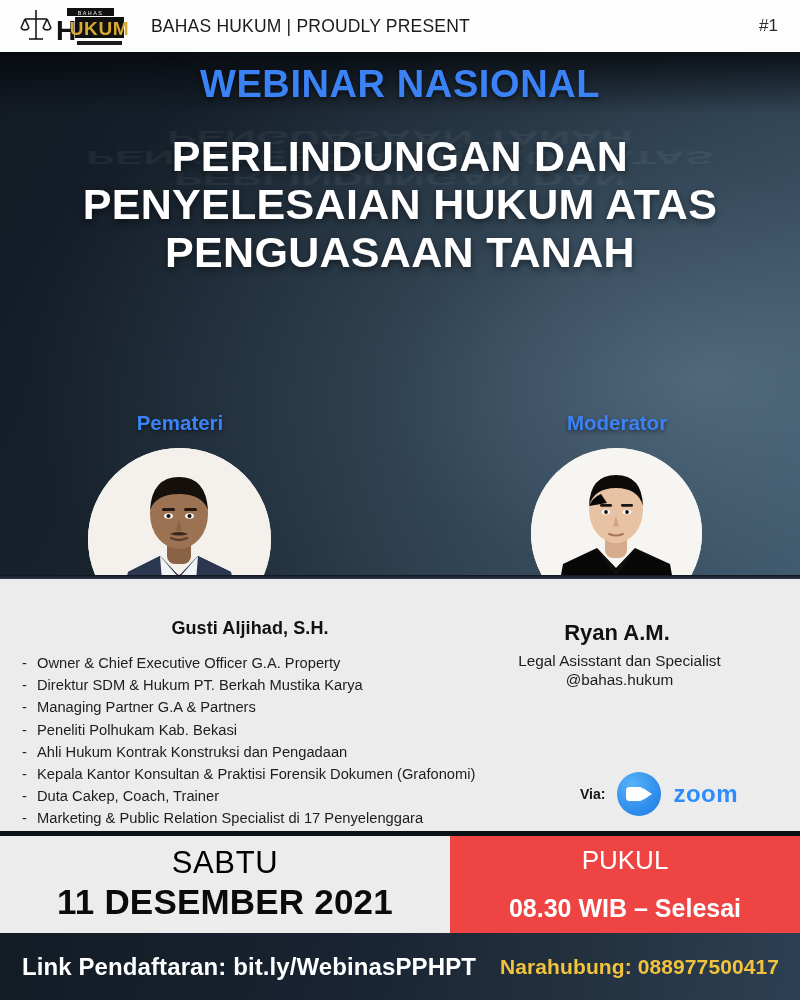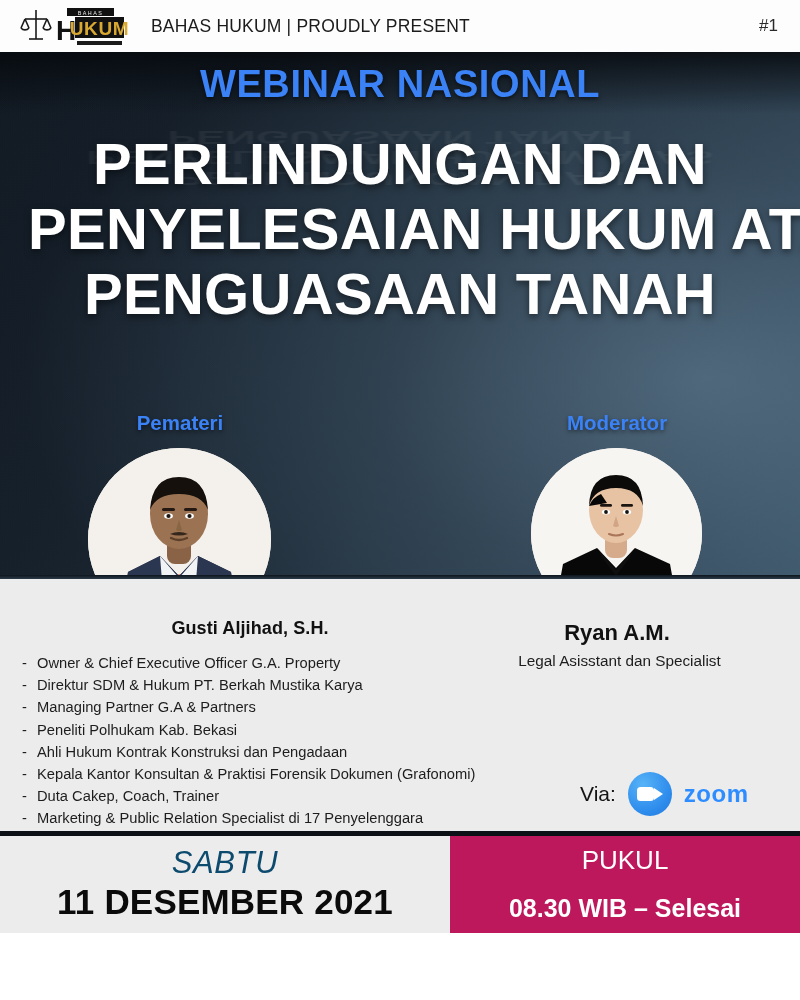--- a/index.html
+++ b/index.html
@@ -79,21 +79,21 @@
     color: #3b82f6;
     text-shadow: 0 2px 4px rgba(0,0,0,0.55);
   }
 
   #main-title {
     position: absolute;
     left: 28px; top: 132px;
     width: 744px;
     text-align: center;
     color: #ffffff;
-    font-size: 58px;
+    font-size: 43px;
     font-weight: bold;
     line-height: 1.12;
     letter-spacing: 0.3px;
     text-shadow: 0 3px 7px rgba(0,0,0,0.5);
   }
   #main-title .t-line { display: block; white-space: nowrap; }
 
   #title-ghost {
     position: absolute;
     left: 28px; top: 188px;
@@ -201,21 +201,21 @@
   }
 
   
   #via-block {
     position: absolute;
     left: 580px; top: 772px;
     display: flex;
     align-items: center;
     gap: 12px;
   }
-  #via-label { font-size: 21px; font-weight: normal; color: #141414; }
+  #via-label { font-size: 14px; font-weight: bold; color: #141414; }
   #zoom-badge {
     width: 44px; height: 44px;
     border-radius: 50%;
     background: radial-gradient(circle at 34% 28%, #57b3f7 0%, #2f8ded 62%, #2079dd 100%);
     position: relative;
     flex: 0 0 auto;
   }
   #zoom-badge .cam-body {
     position: absolute;
     left: 9px; top: 15px;
@@ -250,38 +250,37 @@
     width: 450px; height: 97px;
     background: #ececec;
     display: flex;
     flex-direction: column;
     align-items: center;
     justify-content: center;
   }
   #date-day {
     font-size: 31px;
     font-weight: 400;
-    color: #0c4a6e;
+    color: #000000;
     letter-spacing: 0.6px;
     line-height: 1.05;
-    font-style: italic;
   }
   #date-full {
     font-size: 35px;
     font-weight: bold;
     color: #0b0b0b;
     letter-spacing: 0.2px;
     line-height: 1.18;
     margin-top: 2px;
   }
   #time-box {
     position: absolute;
     left: 450px; top: 836px;
     width: 350px; height: 97px;
-    background: #be185d;
+    background: #ef4444;
     display: flex;
     flex-direction: column;
     align-items: center;
     justify-content: center;
   }
   #time-label {
     font-size: 26px;
     color: #ffffff;
     font-weight: 400;
     line-height: 1.1;
@@ -474,20 +473,21 @@
       <span>Duta Cakep, Coach, Trainer</span>
     </div>
     <div class="cred-row">
       <span class="cred-dash">-</span>
       <span>Marketing &amp; Public Relation Specialist di 17 Penyelenggara</span>
     </div>
   </div>
 
   <div id="moderator-name">Ryan A.M.</div>
   <div id="moderator-role">Legal Asisstant dan Specialist</div>
+  <div id="moderator-handle">@bahas.hukum</div>
 
   <div id="via-block">
     <span id="via-label">Via:</span>
     <span id="zoom-badge">
       <span class="cam-body"></span>
       <span class="cam-lens"></span>
     </span>
     <span id="zoom-wordmark">zoom</span>
   </div>
 
@@ -496,14 +496,18 @@
   <div id="date-box">
     <div id="date-day">SABTU</div>
     <div id="date-full">11 DESEMBER 2021</div>
   </div>
 
   <div id="time-box">
     <div id="time-label">PUKUL</div>
     <div id="time-value">08.30 WIB –  Selesai</div>
   </div>
 
+  <div id="footer-bar">
+    <span id="footer-link">Link Pendaftaran: bit.ly/WebinasPPHPT</span>
+    <span id="footer-contact">Narahubung: 088977500417</span>
+  </div>
 
 </div>
 
 </body></html>

